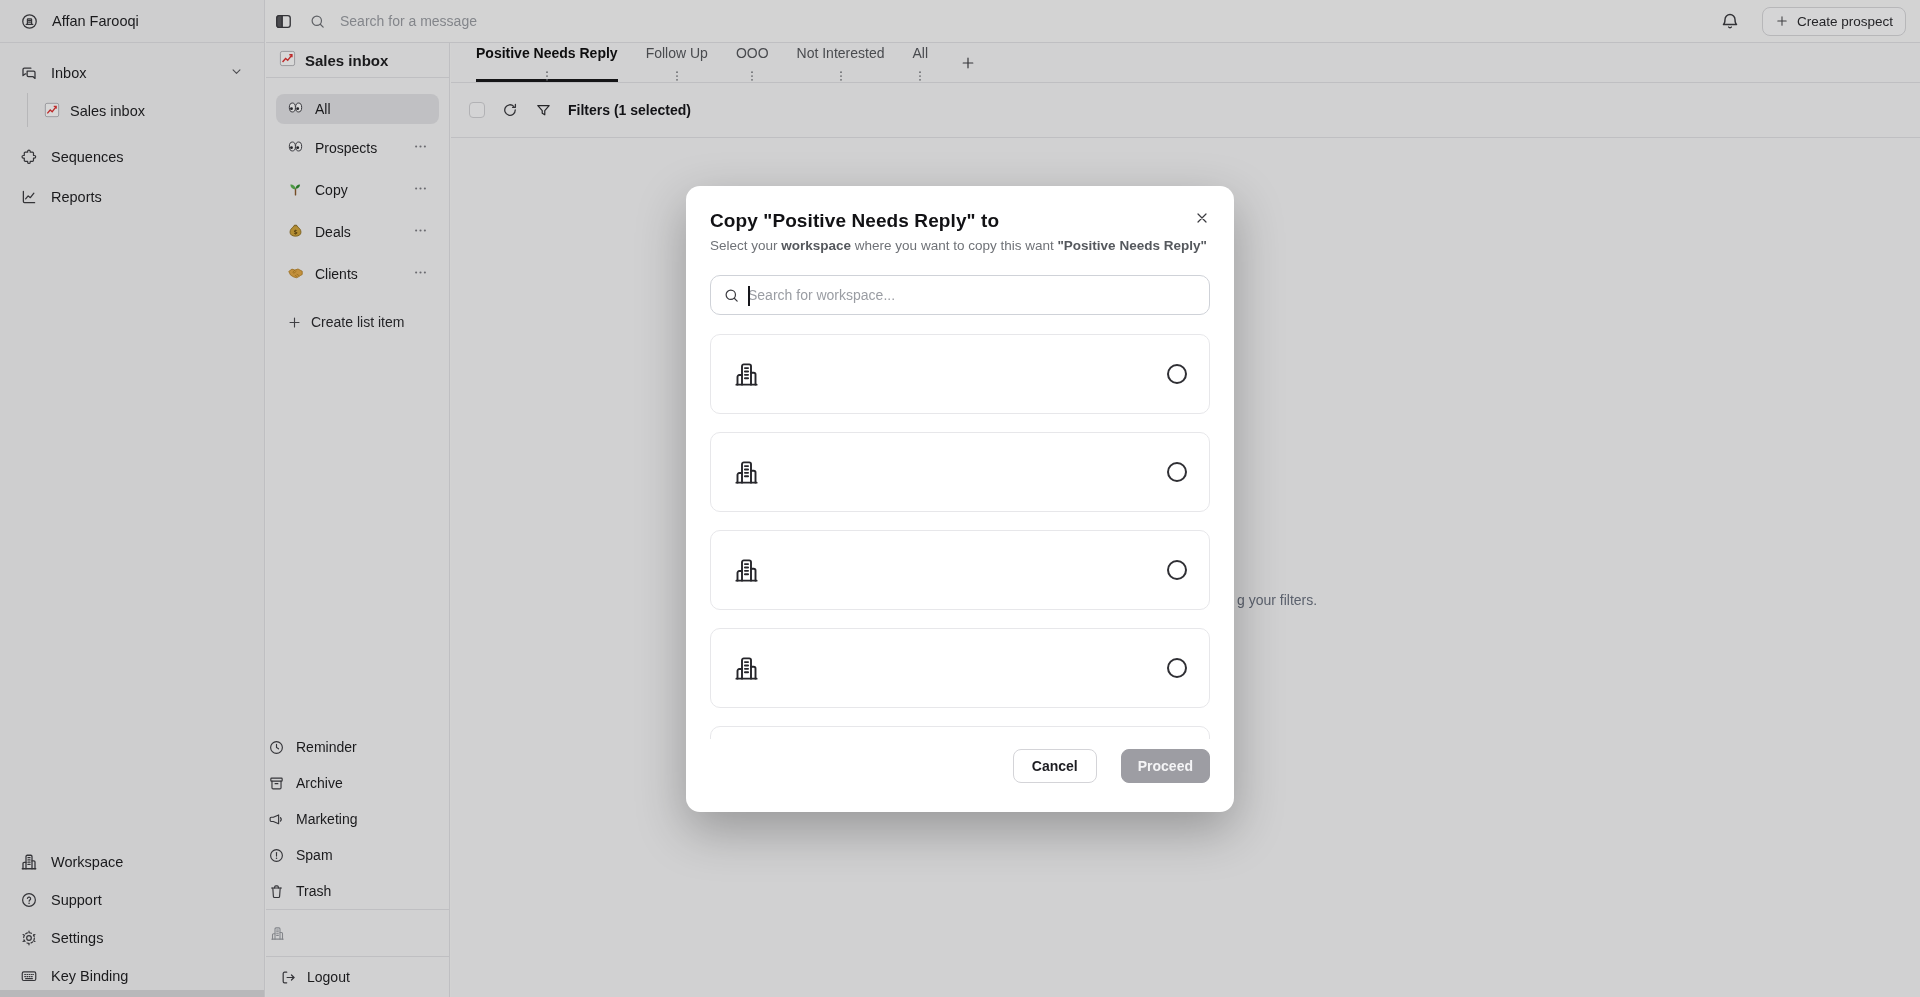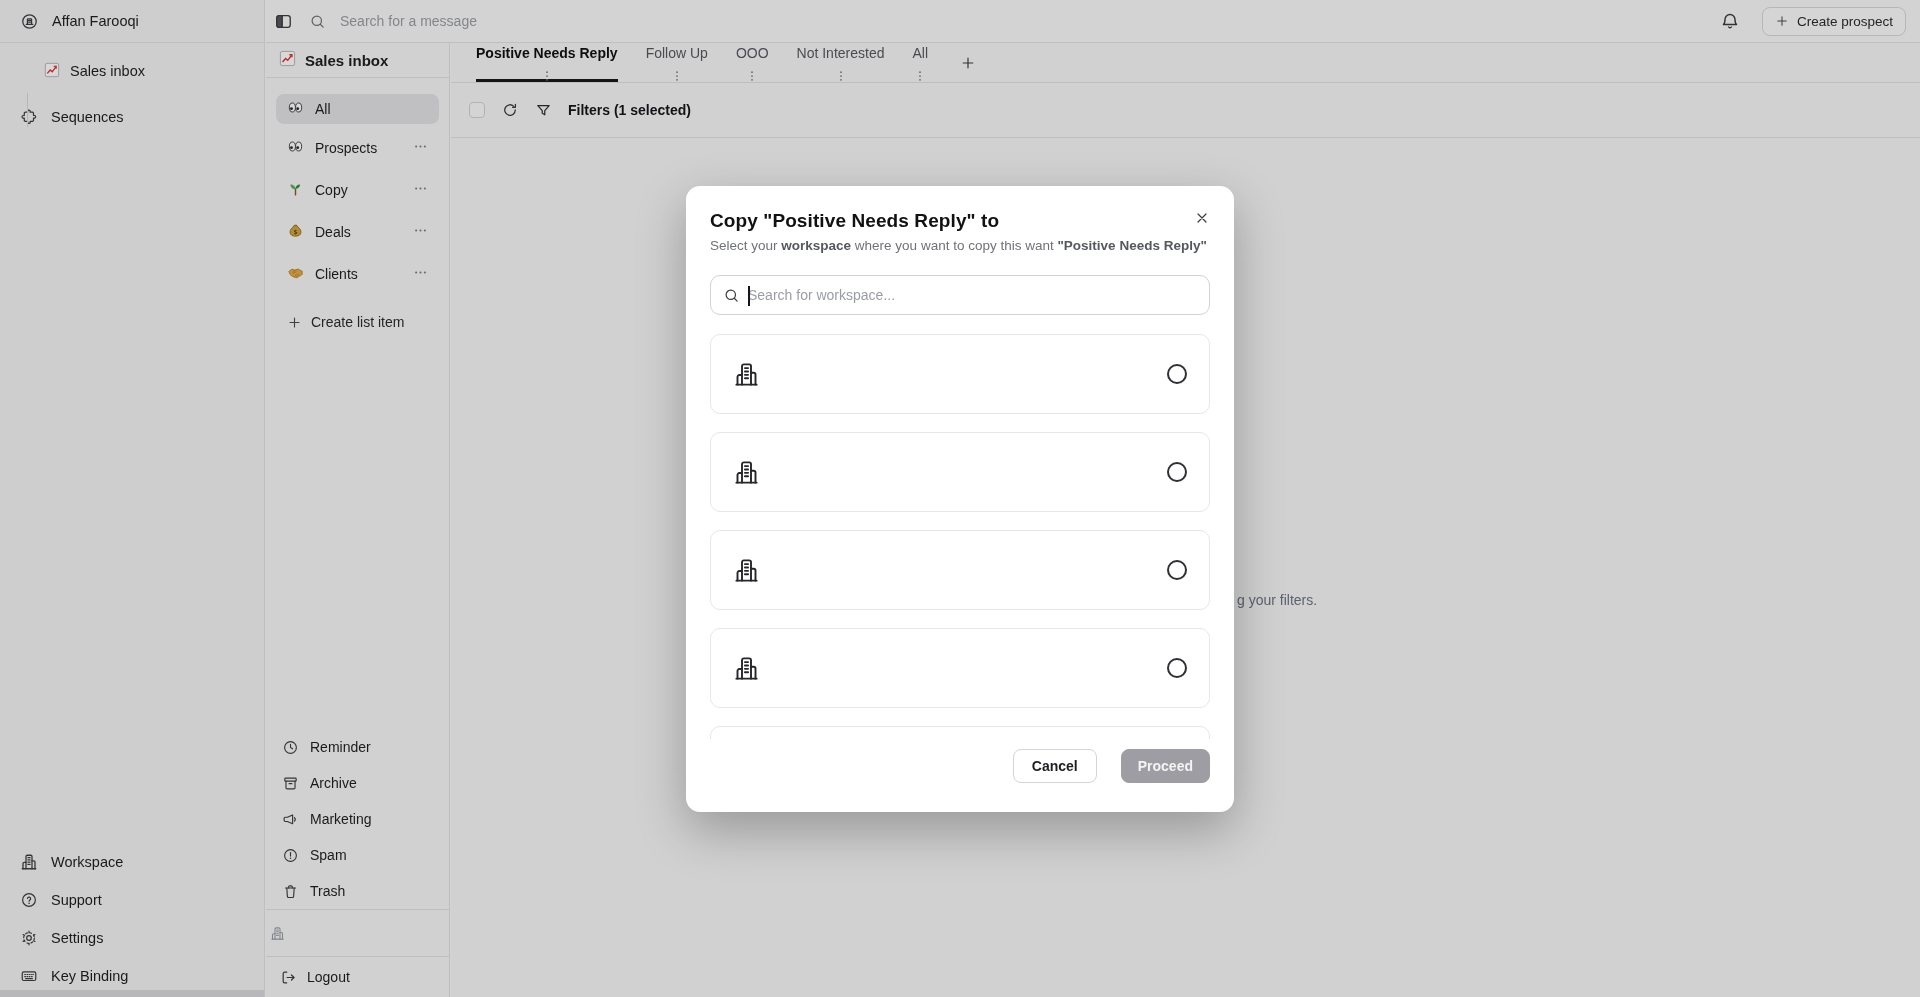--- a/index.html
+++ b/index.html
@@ -31,21 +31,21 @@
 
   
   .panel { position:absolute; left:266px; top:43px; width:184px; bottom:0; background:#f7f7f8; border-right:1px solid #e2e2e5; }
   .panel-head { height:35px; display:flex; align-items:center; gap:9px; padding:0 13px; font-size:15px; font-weight:700; border-bottom:1px solid #e2e2e5; }
   .panel-list { padding:16px 10px 0 10px; }
   .plist-row { height:36px; margin-top:6px; display:flex; align-items:center; gap:11px; padding:0 11px; font-size:14px; border-radius:8px; cursor:pointer; }
   .plist-row.sel { height:30px; margin-top:0; background:#e3e3e6; }
   .plist-row .menu { margin-left:auto; color:#7c7c82; }
   .plist-create { margin-top:12px; height:36px; display:flex; align-items:center; gap:9px; padding:0 11px; font-size:14px; color:#2a2a2e; cursor:pointer; }
   .panel-foot { position:absolute; left:0; right:0; bottom:0; }
-  .pfoot-row { height:36px; display:flex; align-items:center; gap:11px; padding:0 16px; font-size:14px; cursor:pointer; }
+  .pfoot-row { height:36px; display:flex; align-items:center; gap:11px; padding:0 2px; font-size:14px; cursor:pointer; }
   .pfoot-org { height:47px; display:flex; align-items:center; padding:0 4px; border-top:1px solid #e2e2e5; color:#9a9da3; }
   .pfoot-logout { height:41px; display:flex; align-items:center; gap:10px; padding:0 14px; font-size:14px; border-top:1px solid #e2e2e5; cursor:pointer; }
 
   
   .main { position:absolute; left:451px; right:0; top:43px; bottom:0; background:#f7f7f8; }
   .tabbar { height:40px; display:flex; align-items:stretch; gap:28px; padding:0 0 0 25px; border-bottom:1px solid #e2e2e5; }
   .tab { display:flex; align-items:center; gap:8px; font-size:14px; color:#55575c; cursor:pointer; border-bottom:3px solid transparent; padding-top:2px;flex-direction:column; }
   .tab.active { color:#0f0f10; font-weight:700; border-bottom-color:#17171a; }
   .tab .kebab { color:#77797e; display:flex; }
   .tab-add { display:flex; align-items:center; padding:0 4px; color:#3c3c41; cursor:pointer; }
@@ -265,35 +265,54 @@
   <div class="rail">
     <div class="rail-user">
       <span class="ico">
           <svg class="ic" width="19" height="19">
             <use href="#s-org"></use>
           </svg>
         </span>
       <span>Affan Farooqi</span>
     </div>
     <div class="rail-nav">
+      <div class="rail-item">
+        <span class="ico">
+            <svg class="ic" width="18" height="18">
+              <use href="#s-chat"></use>
+            </svg>
+          </span>
+        <span>Inbox</span>
+        <span class="chev"><svg class="ic" width="15" height="15">
+              <use href="#s-chevdown"></use>
+            </svg></span>
+      </div>
       <div class="rail-guide"></div>
       <div class="rail-sub">
         <span><svg class="ic" width="16" height="16">
               <use href="#s-chartup"></use>
             </svg></span>
         <span>Sales inbox</span>
       </div>
       <div class="rail-gap"></div>
       <div class="rail-item">
         <span class="ico">
             <svg class="ic" width="18" height="18">
               <use href="#s-puzzle"></use>
             </svg>
           </span>
         <span>Sequences</span>
+      </div>
+      <div class="rail-item">
+        <span class="ico">
+            <svg class="ic" width="18" height="18">
+              <use href="#s-linechart"></use>
+            </svg>
+          </span>
+        <span>Reports</span>
       </div>
     </div>
     <div class="rail-foot">
       <div class="rail-item">
         <span class="ico">
             <svg class="ic" width="18" height="18">
               <use href="#s-building"></use>
             </svg>
           </span>
         <span>Workspace</span>

